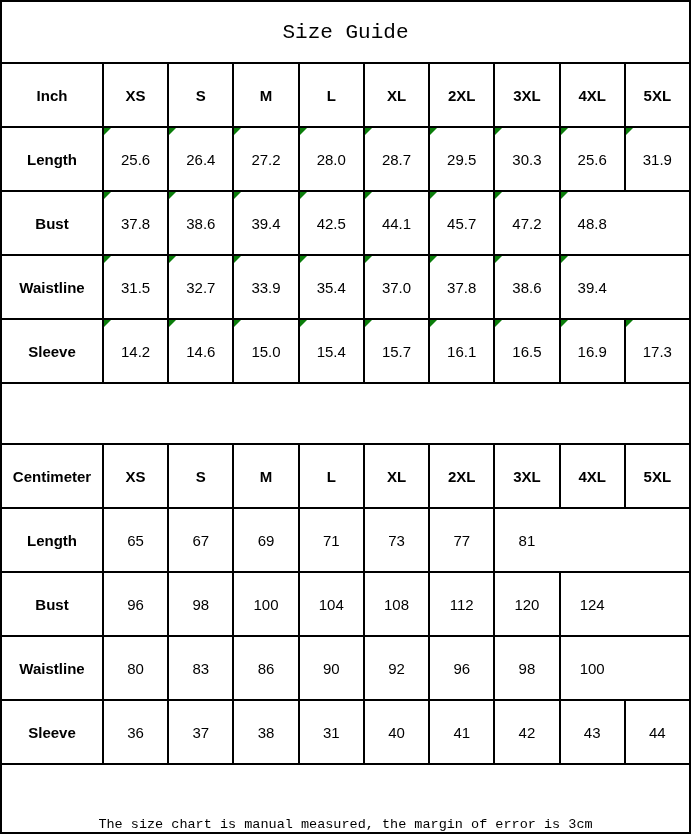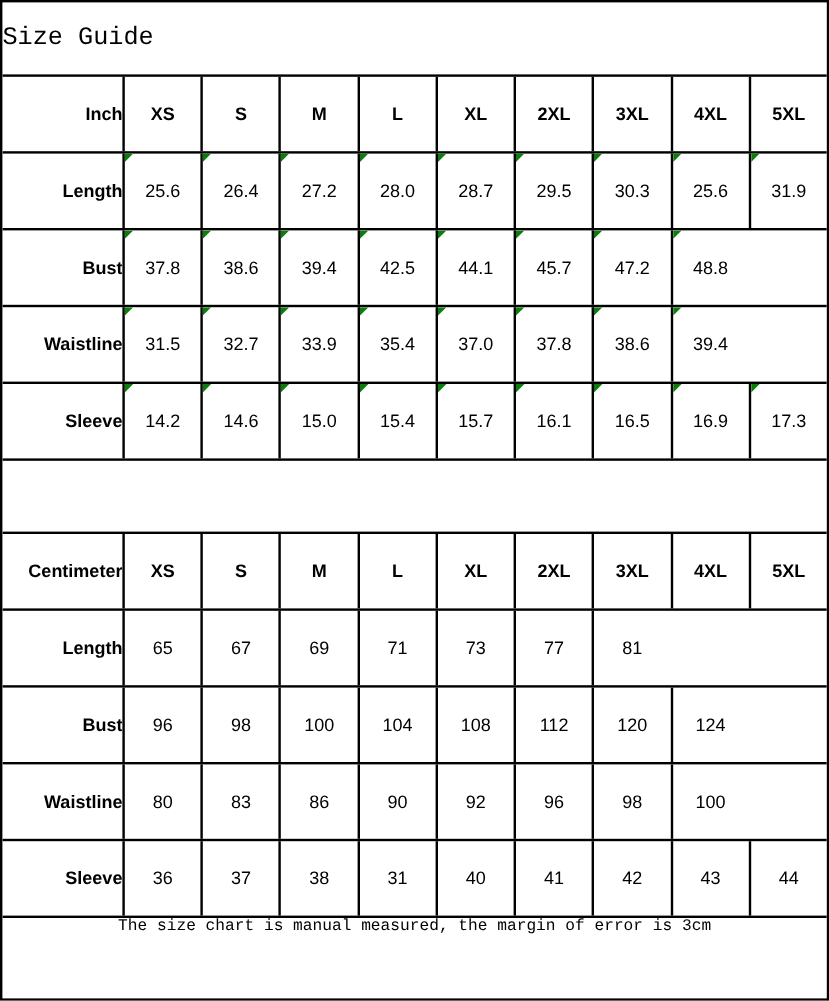--- a/index.html
+++ b/index.html
@@ -13,54 +13,54 @@
   .sheet{
     width:691px; height:834px;
     background:var(--bg);
     color:var(--text);
     border:2px solid var(--border-color);
     display:flex; flex-direction:column;
     overflow:hidden;
   }
   .title-row{
     flex:0 0 60px;
-    display:flex; align-items:center; 
+    display:flex; align-items:center; justify-content:center;
     font-family:"Liberation Mono", monospace;
     font-size:21px;
   }
   .size-table{flex:0 0 auto;}
   .grid-row{
     display:grid;
     grid-template-columns:100px repeat(9, 1fr);
     height:64px;
     border-top:2px solid var(--border-color);
   }
   .cell{
     position:relative;
     display:flex; align-items:center; justify-content:center;
     border-left:2px solid var(--border-color);
     font-size:15px;
     overflow:hidden;
   }
-  .cell:first-child{border-left:none;justify-content:flex-end;}
+  .cell:first-child{border-left:none;}
   .cell.head, .cell.label{font-weight:bold;}
   .tri{
     position:absolute; top:0; left:0;
     width:0; height:0;
     border-top:7px solid var(--flag-green);
     border-right:7px solid transparent;
   }
   .gap-row{
     flex:0 0 61px;
     border-top:2px solid var(--border-color);
   }
   .footer-row{
     flex:1 1 auto;
     border-top:2px solid var(--border-color);
-    display:flex; align-items:flex-start; justify-content:center;
+    display:flex; align-items:flex-end; justify-content:center;
     font-family:"Liberation Mono", monospace;
     font-size:13.5px;
     white-space:nowrap;
   }
 </style>
 </head>
 <body>
 
 <div class="sheet">
   <div class="title-row">

